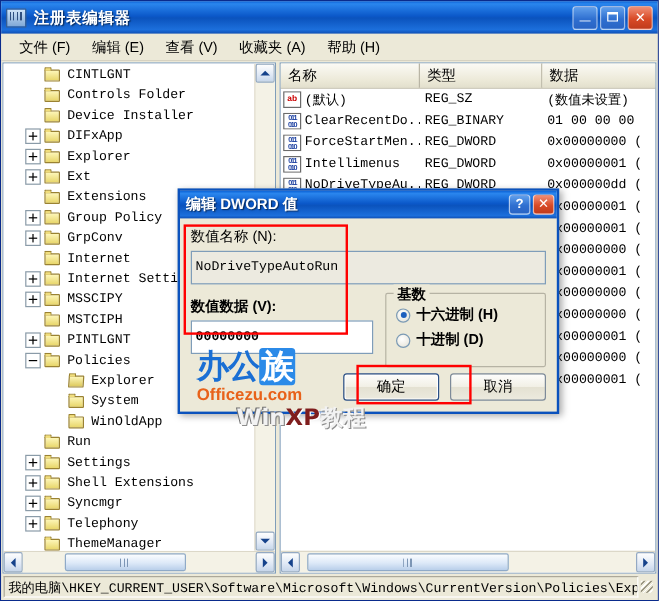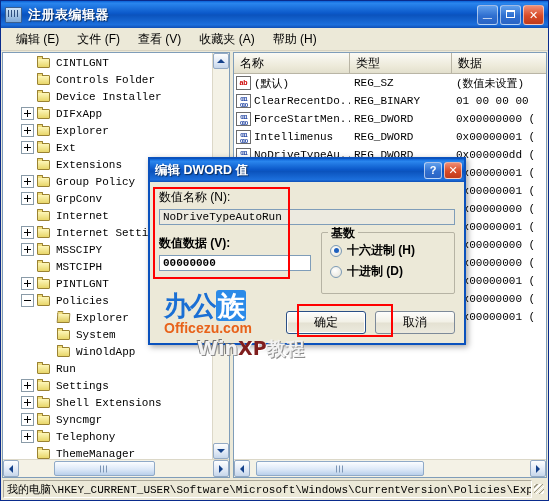--- a/index.html
+++ b/index.html
@@ -190,21 +190,21 @@
     text-shadow:1px 1px 1px rgba(0,0,0,.55);white-space:nowrap;
   }
   .dbtn{width:18px;height:17px;border-radius:3px;border:1px solid rgba(255,255,255,.6);
     box-sizing:border-box;position:relative;margin-left:2px;
     color:#fff;font-weight:bold;font-size:11px;text-align:center;line-height:15px;}
   .dbtn.help{background:linear-gradient(180deg,#61a0ec,#2f6fd0 55%,#2a64c4);}
   .dbtn.close{background:linear-gradient(180deg,#f08d74,#d84a26 55%,#c03b1c);}
   .dlg-body{flex:1;position:relative;padding:7px 9px 0 9px;}
   .fld-label{font-size:12px;margin-bottom:3px;}
   .txtbox{
-    height:16px;background:#fff;border:1px solid #7f9db9;box-sizing:border-box;
+    height:28px;background:#fff;border:1px solid #7f9db9;box-sizing:border-box;
     display:flex;align-items:center;padding:0 3px;
     font-family:"Liberation Mono","DejaVu Sans Mono",monospace;font-size:11px;
   }
   .txtbox.ro{background:#eceae0;color:#000;}
   .row2{display:flex;gap:10px;margin-top:7px;font-weight:bold;}
   .col-left{width:152px;flex:0 0 152px;}
   .fieldset{
     flex:1;border:1px solid #b6b3a4;border-radius:2px;position:relative;
     padding:9px 6px 6px 8px;box-sizing:border-box;height:62px;
   }
@@ -277,22 +277,22 @@
       <div class="wbtn max">
         <span class="bx"></span>
       </div>
       <div class="wbtn close">
         <span class="g">✕</span>
       </div>
     </div>
   </div>
 
   <div class="menubar">
+    <div class="menu-item">文件 (F)</div>
     <div class="menu-item">编辑 (E)</div>
-    <div class="menu-item">文件 (F)</div>
     <div class="menu-item">查看 (V)</div>
     <div class="menu-item">收藏夹 (A)</div>
     <div class="menu-item">帮助 (H)</div>
   </div>
 
   <div class="body-split">
 
     <div class="pane left-pane">
       <div class="tree-scroll">
         <div class="tree" id="tree-list">

